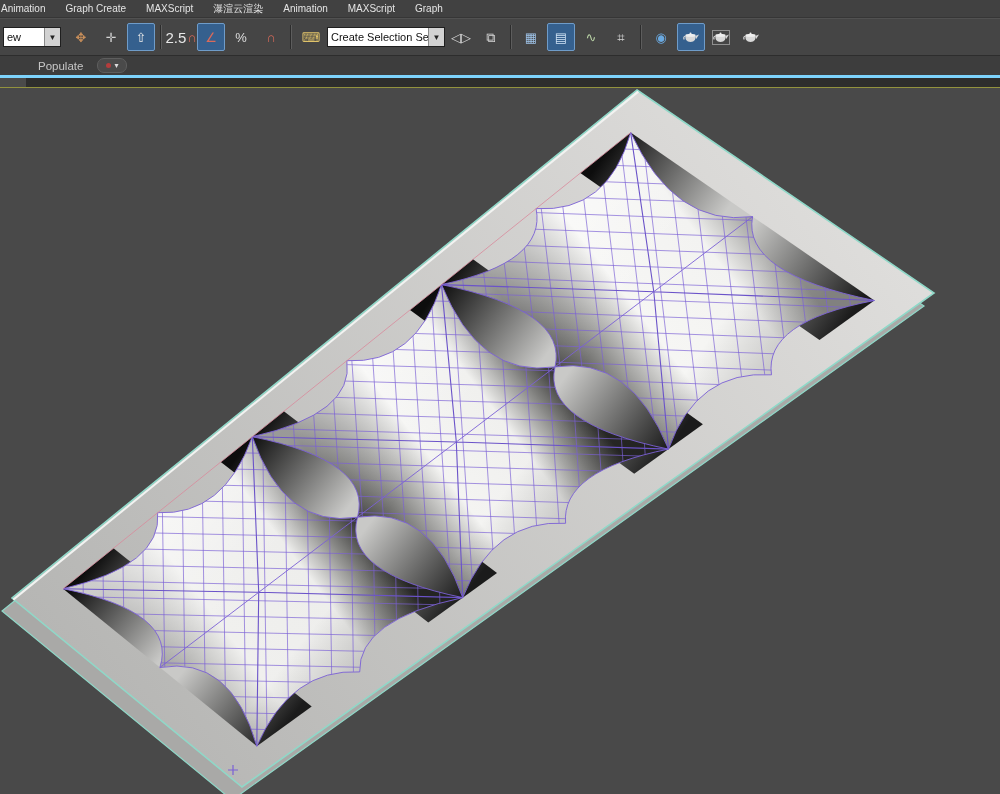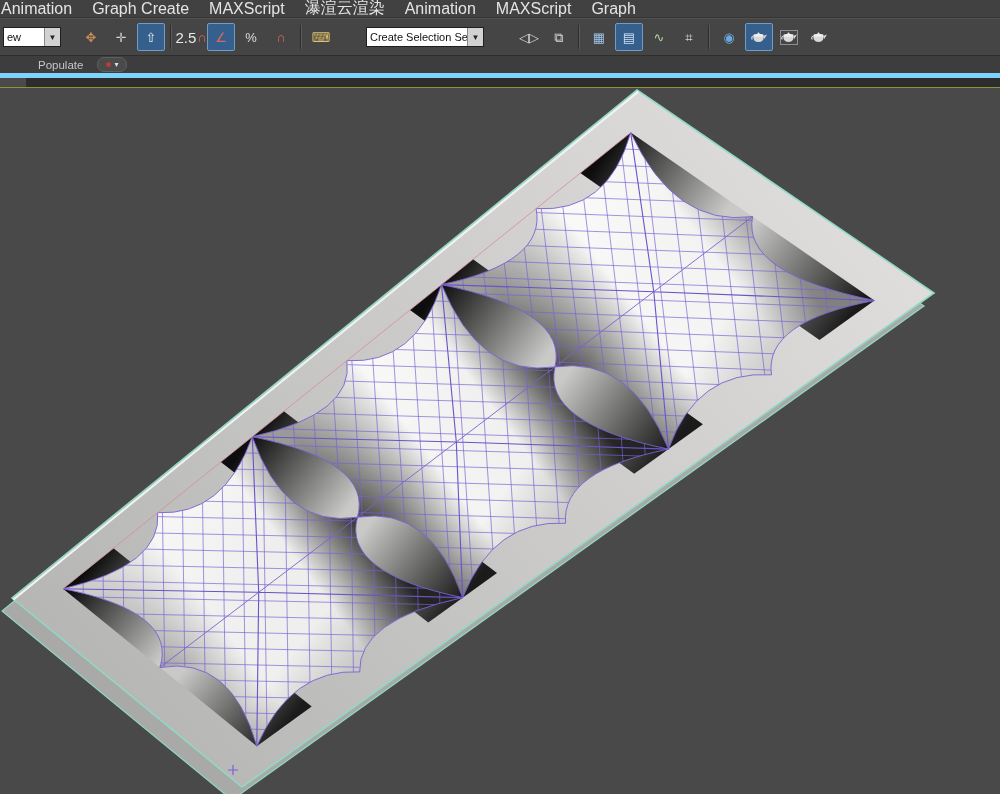--- a/index.html
+++ b/index.html
@@ -5,28 +5,28 @@
   html,body{margin:0;padding:0;}
   body{
     width:1000px;height:794px;overflow:hidden;
     background:#494949;
     font-family:"Liberation Sans","DejaVu Sans",sans-serif;
     -webkit-font-smoothing:antialiased;
   }
   
   .menubar{
     height:18px;background:#414141;display:flex;align-items:center;
-    color:#e4e4e4;font-size:16px;border-bottom:1px solid #363636;box-sizing:border-box;
+    color:#e4e4e4;font-size:10px;border-bottom:1px solid #363636;box-sizing:border-box;
   }
   .menu-item{padding:1px 10px;white-space:nowrap;cursor:default;}
   .menu-item:first-child{margin-left:-9px;}
   
   .toolbar{
     height:38px;background:#454545;display:flex;align-items:center;
-    padding:0 3px;gap:12px;border-bottom:1px solid #2d2d2d;box-sizing:border-box;
+    padding:0 3px;gap:2px;border-bottom:1px solid #2d2d2d;box-sizing:border-box;
     border-top:1px solid #515151;
   }
   .tb-btn{
     width:26px;height:26px;flex:none;display:flex;align-items:center;justify-content:center;
     border:1px solid transparent;border-radius:2px;color:#d4d4d4;font-size:13px;line-height:1;
     cursor:default;user-select:none;
   }
   .tb-btn.pressed{background:#35608e;border-color:#6f9cc9;}
   .tb-mini{font-size:15px;color:#e8e8e8;margin-right:1px;}
   .tb-sep{width:2px;height:24px;flex:none;margin:0 3px;
@@ -34,25 +34,25 @@
   .tb-combo{
     height:20px;background:#ffffff;border:1px solid #1f1f1f;display:flex;align-items:center;
     font-size:11px;color:#111;flex:none;box-sizing:border-box;cursor:default;
   }
   .tb-combo .combo-text{padding:0 3px;white-space:nowrap;overflow:hidden;flex:1;}
   .tb-combo .combo-arrow{
     width:15px;height:100%;background:#d2d2d2;border-left:1px solid #8a8a8a;
     display:flex;align-items:center;justify-content:center;font-size:8px;color:#222;flex:none;
   }
   .coord-combo{width:58px;margin-right:4px;}
-  .sel-combo{width:118px;margin:0 19px;}
+  .sel-combo{width:118px;margin:0 0;}
   
   .ribbon-row{
     height:22px;background:#3d3d3d;display:flex;align-items:center;
-    border-bottom:5px solid #7dd3fc;box-sizing:border-box;
+    border-bottom:3px solid #7dd3fc;box-sizing:border-box;
   }
   .ribbon-tab{color:#c6c6c6;font-size:11.5px;padding:0 14px 0 38px;cursor:default;}
   .pill{
     width:28px;height:13px;border-radius:7px;background:#4a4a4a;border:1px solid #5e5e5e;
     display:flex;align-items:center;justify-content:center;gap:3px;cursor:default;
   }
   .pill .dot{width:5px;height:5px;border-radius:50%;background:#b43c3c;}
   .pill .chev{color:#ddd;font-size:8px;line-height:6px;}
   
   .substrip{height:9px;background:#2d2d2d;position:relative;}

